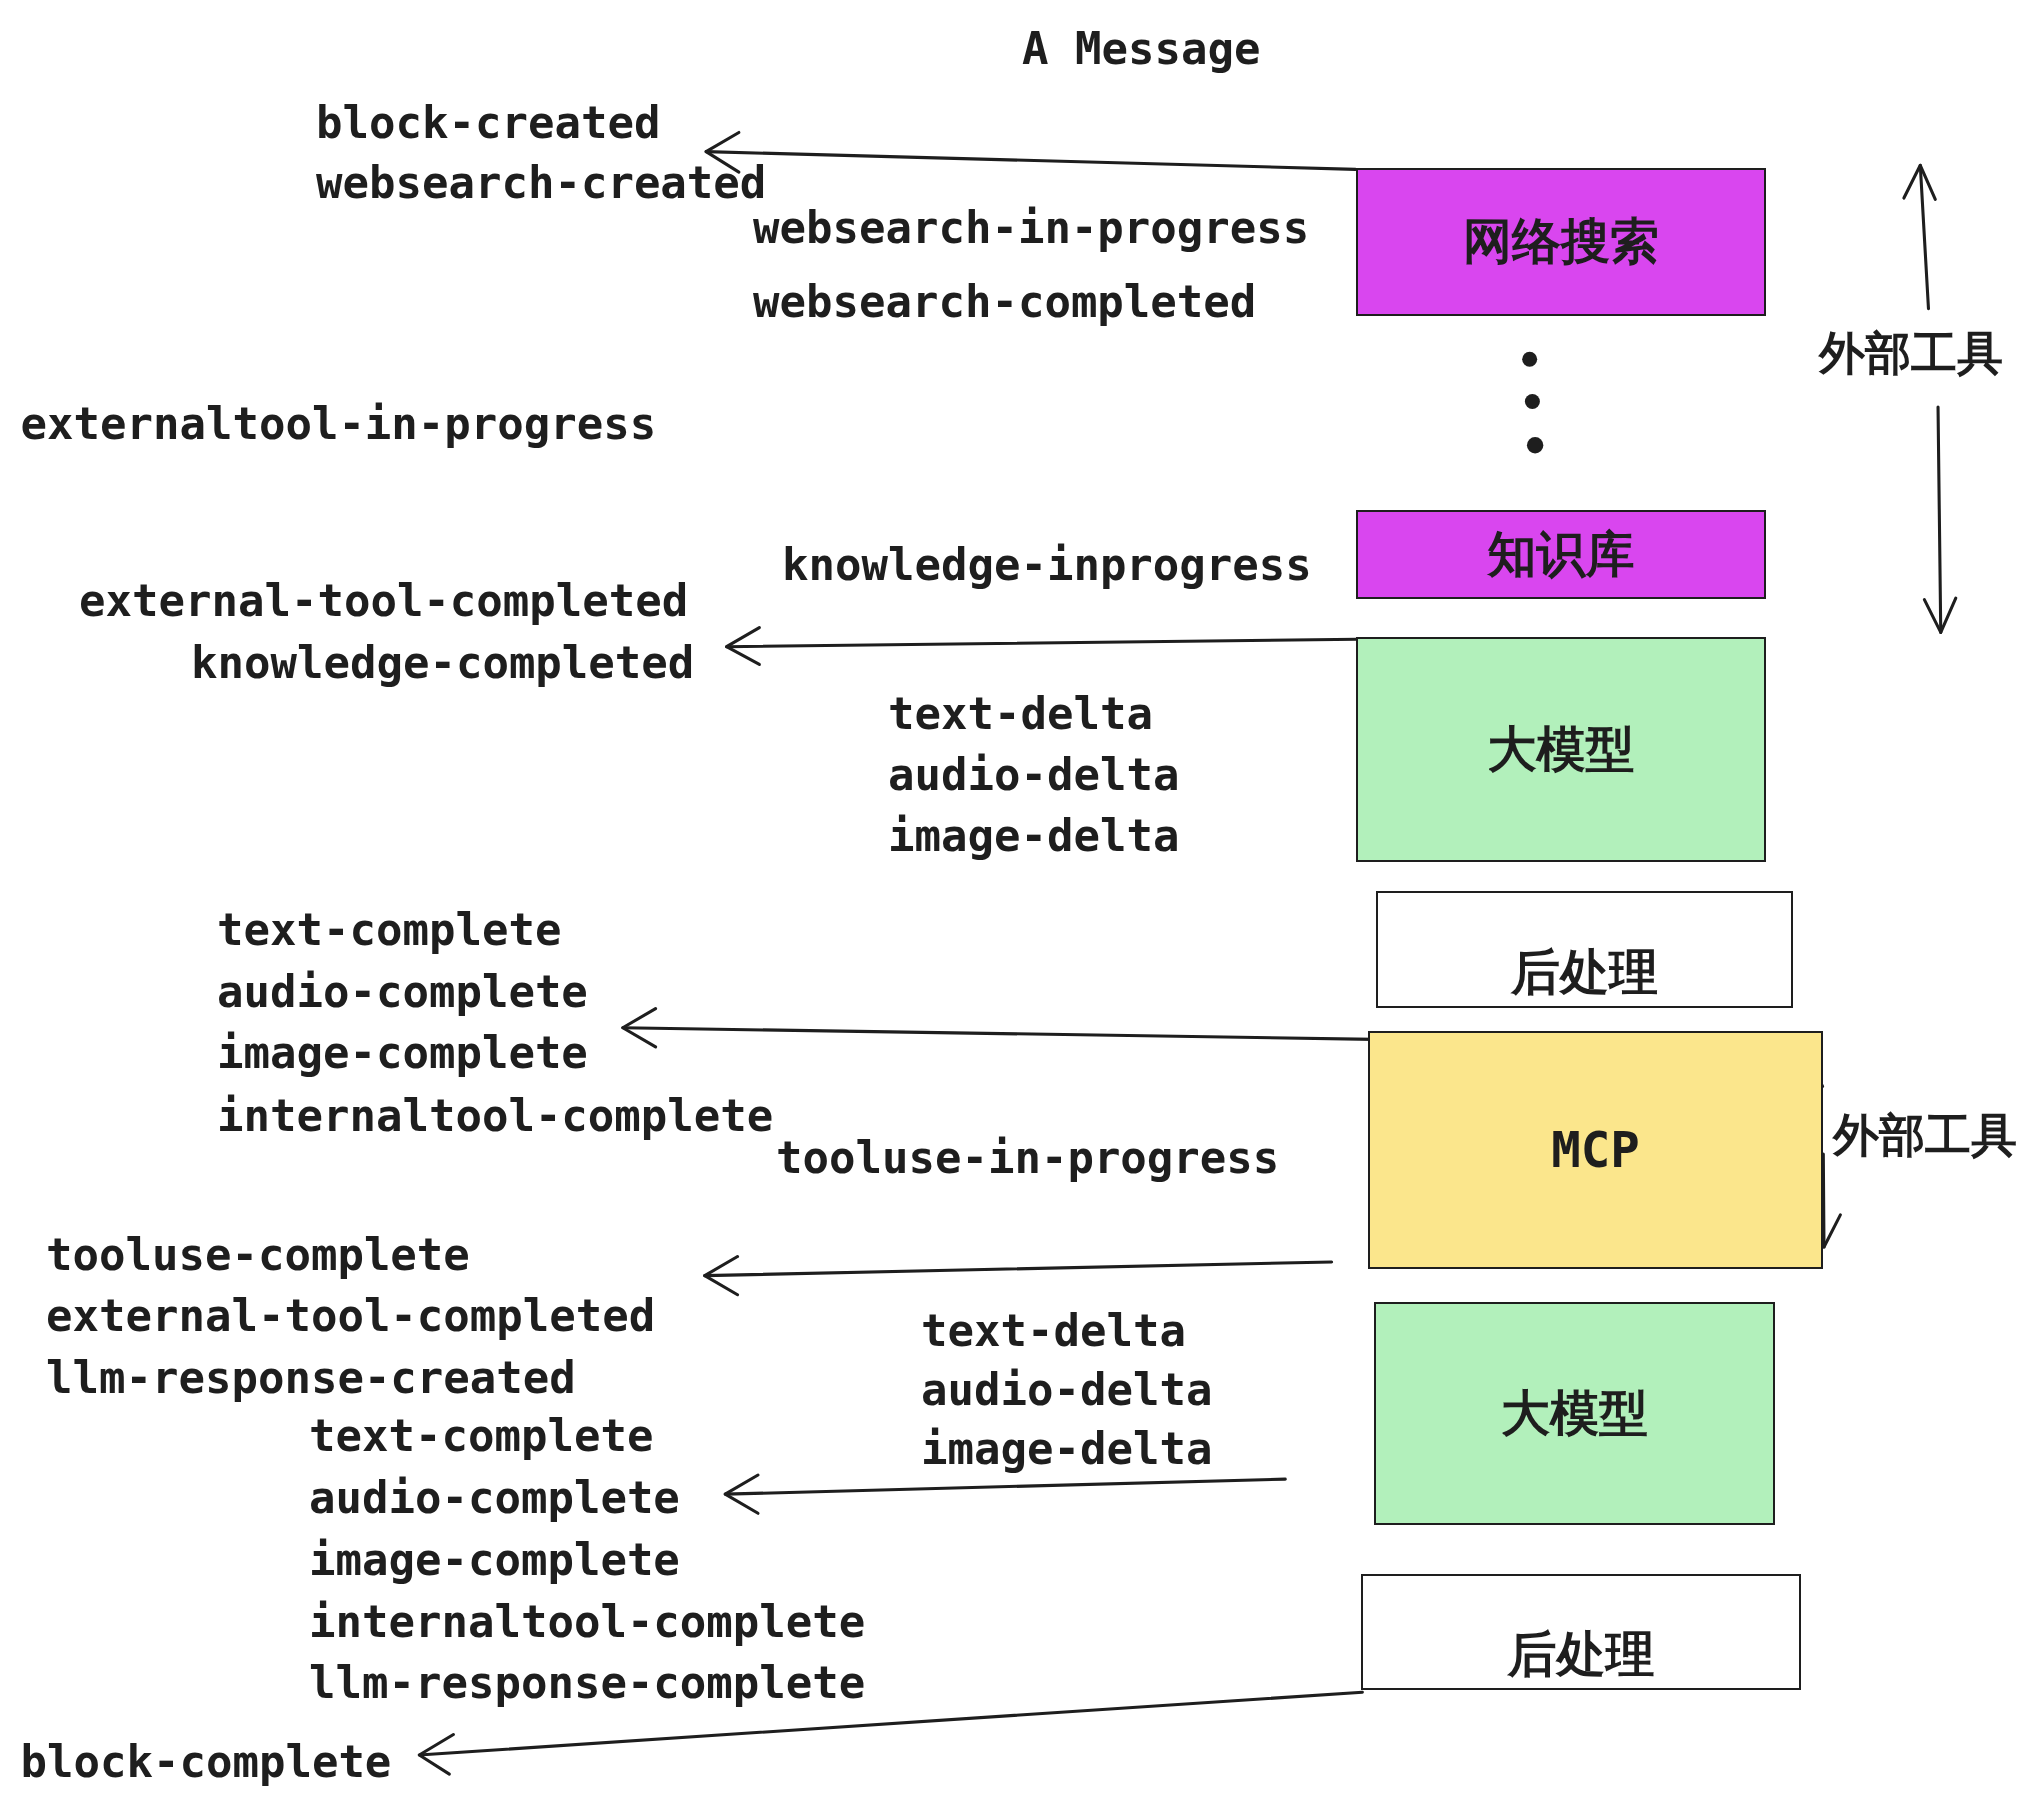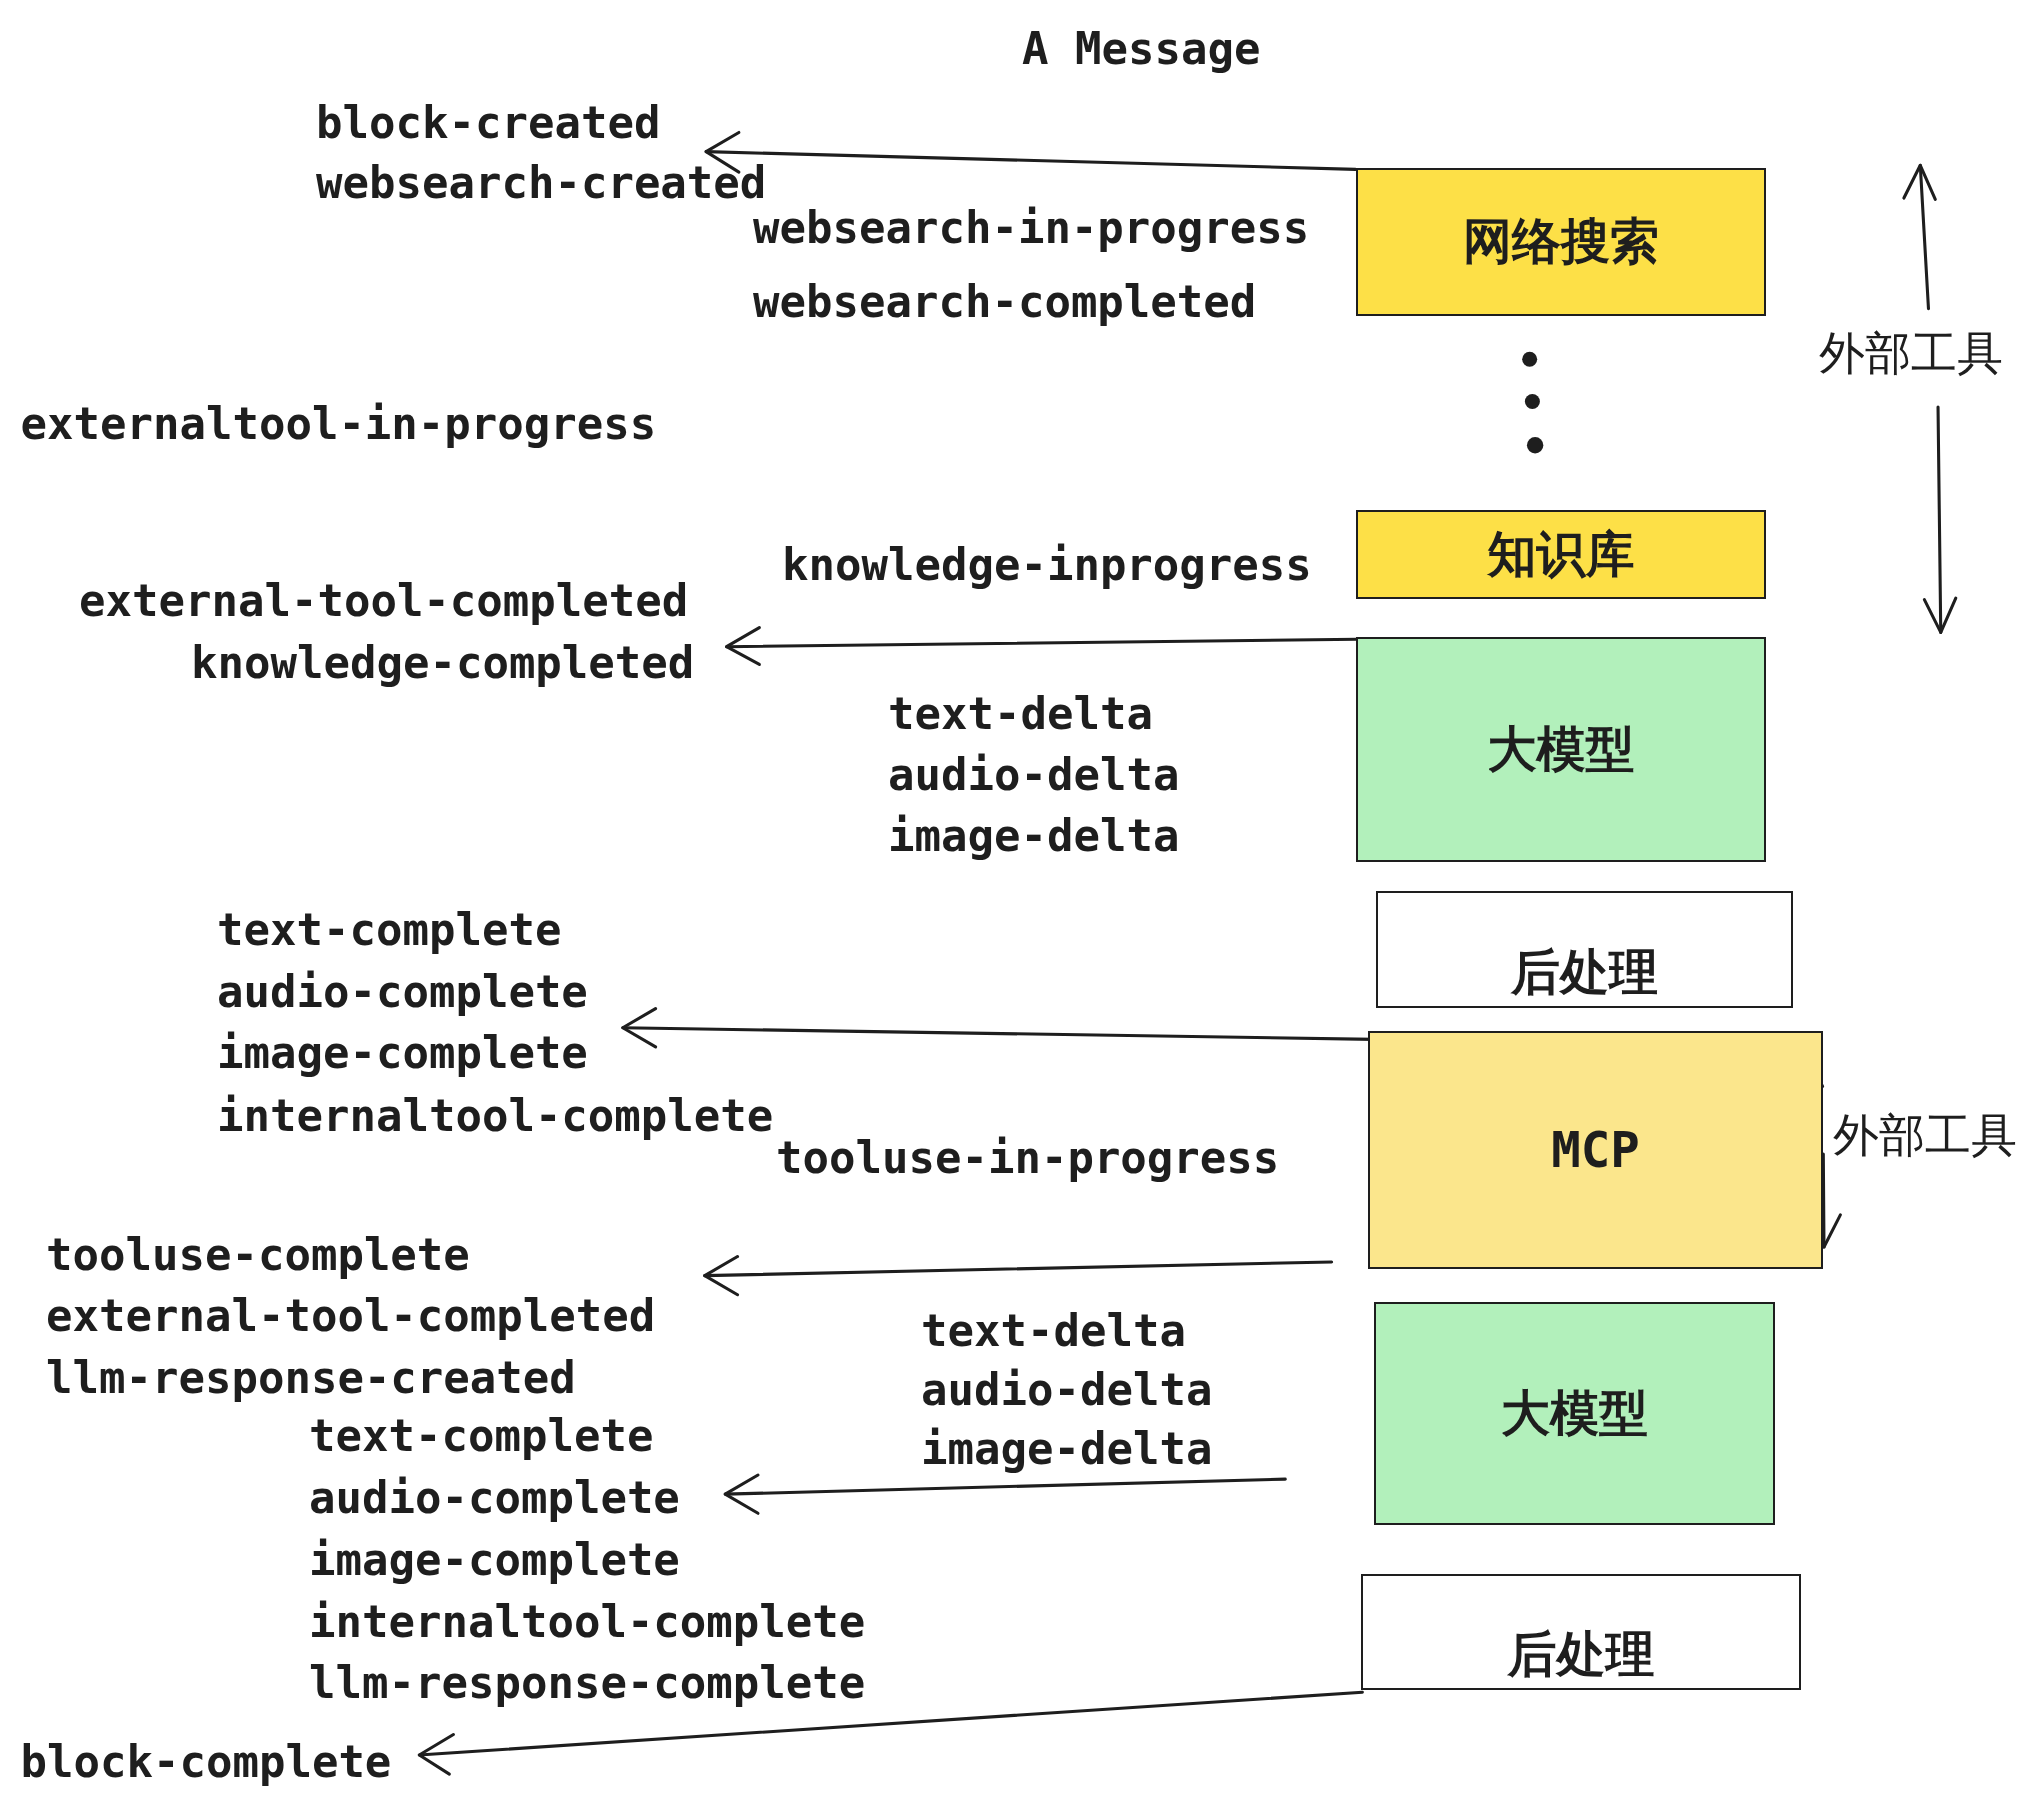--- a/index.html
+++ b/index.html
@@ -34,29 +34,29 @@
     align-items: center;
     justify-content: center;
     background: #ffffff;
   }
   .box-label {
     font-size: 49px;
     font-weight: 600;
     font-family: "DejaVu Sans Mono", "DejaVu Sans", "Liberation Sans", sans-serif;
     white-space: nowrap;
   }
-  .box-pink   { background: #fde047; }
+  .box-pink   { background: #d946ef; }
   .box-green  { background: #b2f0bb; }
   .box-yellow { background: #fbe68c; }
   .box-white  { background: #ffffff; align-items: flex-end; }
   .ann {
     position: absolute;
     transform: translate(-50%, -50%);
     font-size: 46px;
-    font-weight: 400;
+    font-weight: 700;
     font-family: "DejaVu Sans", "Liberation Sans", sans-serif;
     white-space: nowrap;
   }
   svg.overlay {
     position: absolute;
     left: 0; top: 0;
     width: 2035px; height: 1796px;
     pointer-events: none;
   }
   svg.overlay line, svg.overlay polyline {

